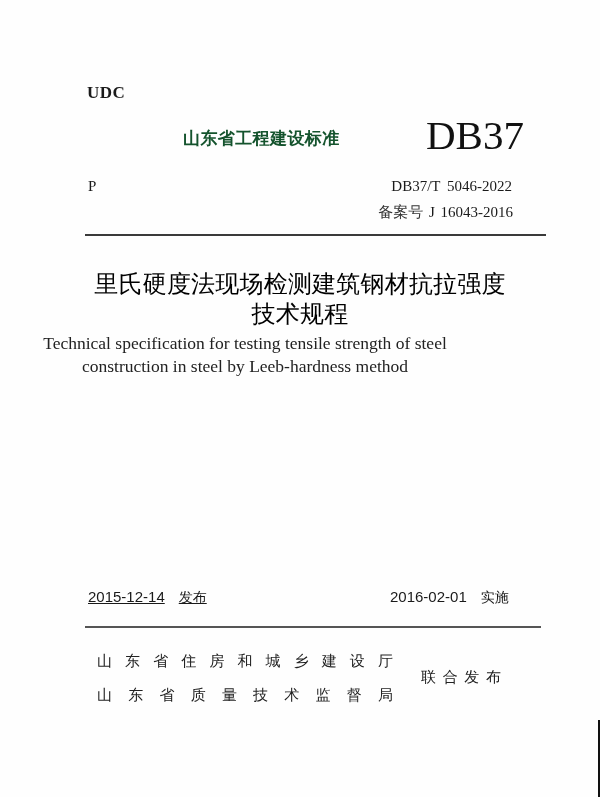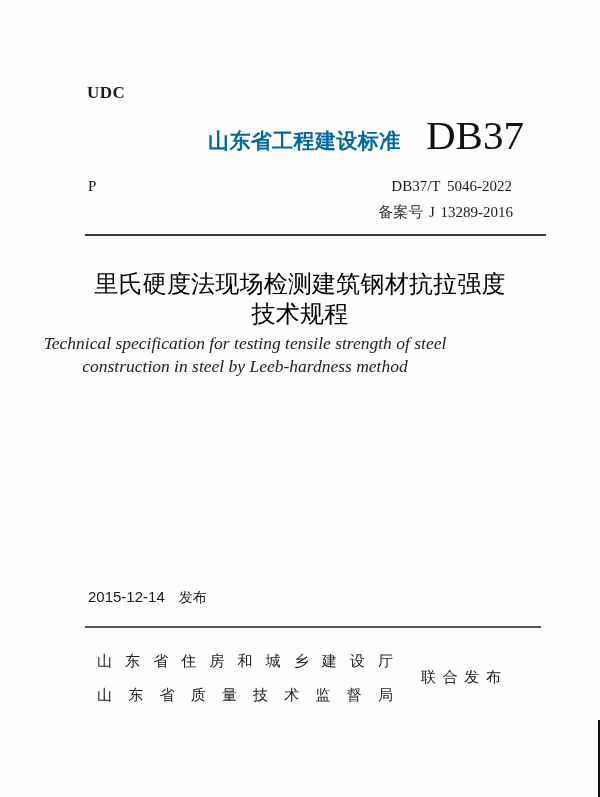--- a/index.html
+++ b/index.html
@@ -24,24 +24,24 @@
     .serif { font-family: "Liberation Serif", "DejaVu Serif", serif; }
     .sans  { font-family: "Liberation Sans", "DejaVu Sans", sans-serif; }
     .cjk   { font-family: "DejaVu Sans", "Liberation Sans", sans-serif; }
 
     .udc {
       left: 87px; top: 83px;
       font-size: 17px; font-weight: bold;
       letter-spacing: 0.5px;
     }
     .std-org {
-      left: 208px; top: 127px;
-      font-size: 21px; font-weight: bold;
+      left: 183px; top: 127px;
+      font-size: 17px; font-weight: bold;
       letter-spacing: 0.4px;
-      color: #0369a1;
+      color: #14532d;
     }
     .db-code {
       left: 426px; top: 111px;
       font-size: 41px;
       color: #111;
     }
     .class-p {
       left: 88px; top: 178px;
       font-size: 15px;
     }
@@ -70,34 +70,34 @@
 
     .title-cn {
       left: 0; width: 600px; text-align: center;
       font-size: 24px; color: #000000;
       letter-spacing: 0.2px;
     }
     .title-cn-1 { top: 268px; }
     .title-cn-2 { top: 298px; }
     .title-en {
       left: 0; width: 490px; text-align: center;
-      font-size: 17.5px; color: #222; font-style: italic;
+      font-size: 17.5px; color: #222;
     }
     .title-en-1 { top: 333px; }
     .title-en-2 { top: 356px; }
 
     .date {
       top: 588px; font-size: 15px; color: #1a1a1a;
     }
     .date .label {
       margin-left: 14px;
       font-family: "DejaVu Sans", sans-serif;
       font-size: 14px;
     }
-    .date-issue { left: 88px; }
+    .date-issue { left: 88px; text-decoration: underline; }
     .date-impl { left: 390px; }
 
     .issuer {
       left: 97px; width: 296px;
       display: flex; justify-content: space-between;
       font-size: 15px; color: #222;
     }
     .issuer-1 { top: 652px; }
     .issuer-2 { top: 686px; }
     .issuer span { display: inline-block; }
@@ -123,35 +123,38 @@
   <div class="abs cjk std-org">山东省工程建设标准</div>
 
   <div class="abs serif db-code">DB37</div>
 
   <div class="abs serif class-p">P</div>
 
   <div class="abs serif std-number">DB37/T 5046-2022</div>
 
   <div class="abs serif record-number">
     <span class="cjk-part">备案号</span>
-    <span>J 13289-2016</span>
+    <span>J 16043-2016</span>
   </div>
 
   <div class="rule rule-top"></div>
 
   <div class="abs cjk title-cn title-cn-1">里氏硬度法现场检测建筑钢材抗拉强度</div>
   <div class="abs cjk title-cn title-cn-2">技术规程</div>
 
   <div class="abs serif title-en title-en-1">Technical specification for testing tensile strength of steel</div>
   <div class="abs serif title-en title-en-2">construction in steel by Leeb-hardness method</div>
 
   <div class="abs sans date date-issue">
     <span>2015-12-14</span><span class="label">发布</span>
   </div>
 
+  <div class="abs sans date date-impl">
+    <span>2016-02-01</span><span class="label">实施</span>
+  </div>
 
   <div class="rule rule-bottom"></div>
 
   <div class="abs cjk issuer issuer-1">
     <span>山</span>
     <span>东</span>
     <span>省</span>
     <span>住</span>
     <span>房</span>
     <span>和</span>

